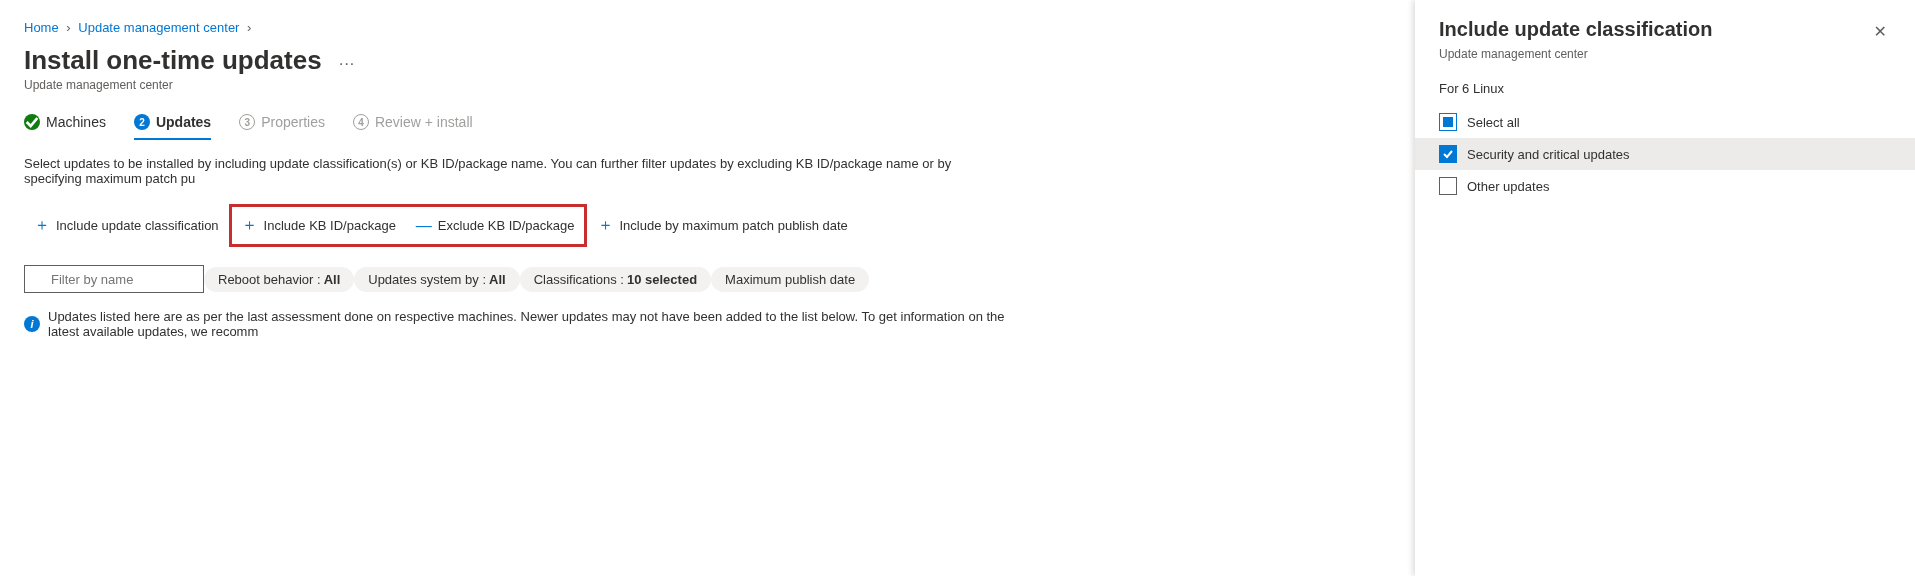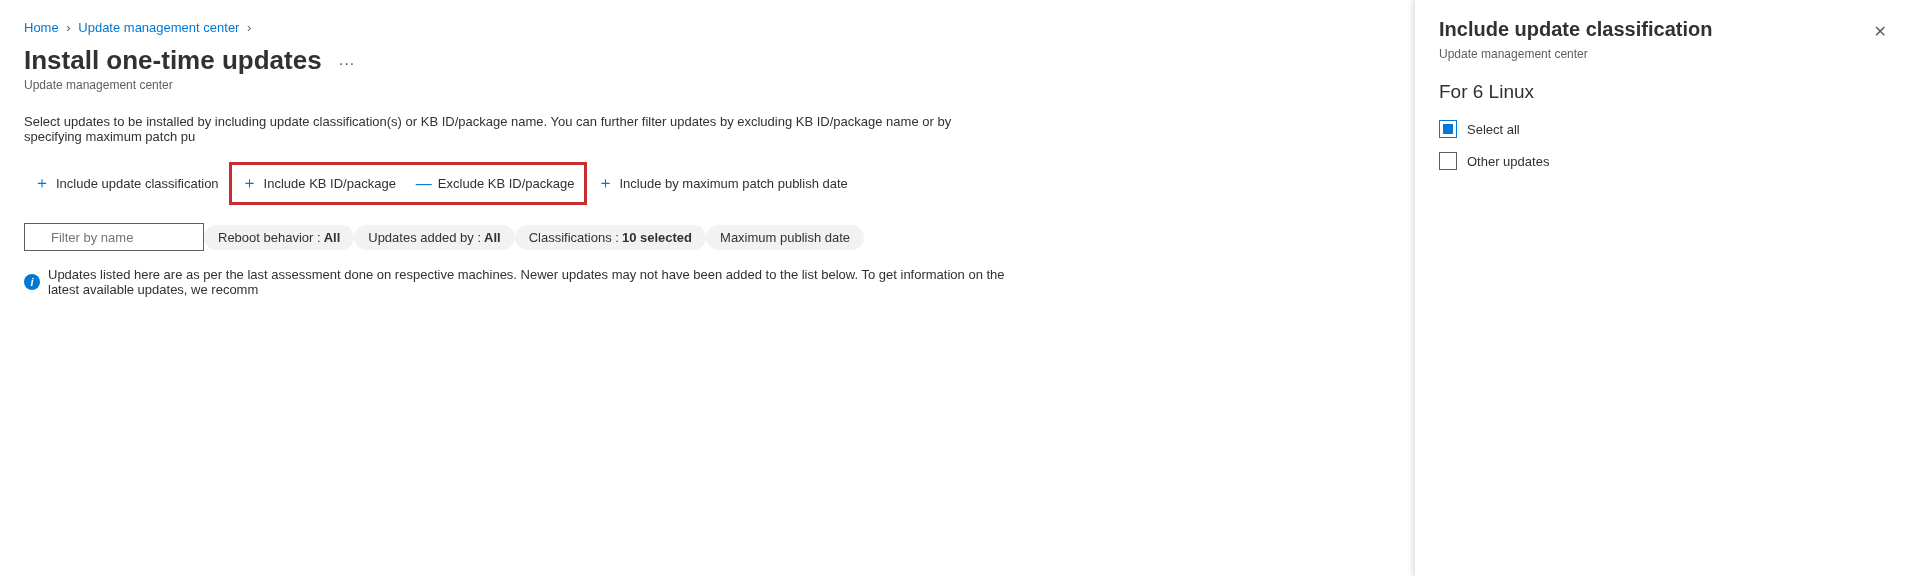--- a/index.html
+++ b/index.html
@@ -44,21 +44,21 @@
   .th5 { width: 190px; }
   .th6 { width: 60px; }
 
   .panel { position: absolute; top: 0; right: 0; width: 500px; height: 576px; background: #fff; box-shadow: -2px 0 6px rgba(0,0,0,0.15); padding: 18px 24px; }
   .panel-head { display: flex; justify-content: space-between; align-items: flex-start; margin-bottom: 2px; }
   .panel-title { font-size: 20px; font-weight: 600; }
   .close-x { font-size: 16px; color: #605e5c; cursor: pointer; padding: 4px; }
   .panel-sub { font-size: 12px; color: #605e5c; margin-bottom: 20px; }
   .panel-desc { font-size: 13px; margin-bottom: 14px; line-height: 1.4; }
   .panel-desc a { color: #0078d4; text-decoration: none; }
-  .linux-label { font-size: 19px; margin-bottom: 10px; }
+  .linux-label { font-size: 13px; margin-bottom: 10px; }
   .check-row { display: flex; align-items: center; gap: 10px; padding: 7px 24px; margin: 0 -24px; padding-left: 24px; font-size: 13px; cursor: pointer; }
   .check-row.selected { background: #edebe9; }
   .cb { width: 18px; height: 18px; border: 1px solid #605e5c; display: inline-flex; align-items: center; justify-content: center; flex-shrink: 0; background: #fff; }
   .cb.checked { background: #0078d4; border-color: #0078d4; color: #fff; }
   .cb.partial { background: #fff; border-color: #0078d4; }
   .cb.partial::after { content: ""; width: 10px; height: 10px; background: #0078d4; }
   .cb svg { width: 12px; height: 12px; }
 </style>
 </head>
 <body>
@@ -70,20 +70,42 @@
     <a href="#">Update management center</a>
     <span class="sep">›</span>
   </div>
 
   <div class="title-row">
     <h1 class="page-title">Install one-time updates</h1>
     <span class="more-dots">···</span>
   </div>
   <div class="subtitle">Update management center</div>
 
+  <div class="tabs">
+    <div class="tab done">
+      <span class="tab-icon check">
+        <svg viewBox="0 0 12 12" fill="none">
+            <path d="M2 6 L5 9 L10 3" stroke="#fff" stroke-width="2"></path>
+          </svg>
+      </span>
+      <span>Machines</span>
+    </div>
+    <div class="tab active">
+      <span class="tab-icon num-active">2</span>
+      <span>Updates</span>
+    </div>
+    <div class="tab future">
+      <span class="tab-icon num-future">3</span>
+      <span>Properties</span>
+    </div>
+    <div class="tab future">
+      <span class="tab-icon num-future">4</span>
+      <span>Review + install</span>
+    </div>
+  </div>
 
   <div class="desc">Select updates to be installed by including update classification(s) or KB ID/package name. You can further filter updates by excluding KB ID/package name or by specifying maximum patch pu</div>
 
   <div class="actions">
     <button class="action-btn">
       <span class="plus">＋</span>
       <span>Include update classification</span>
     </button>
     <div class="highlight-box">
       <button class="action-btn">
@@ -109,21 +131,21 @@
             <line x1="11" y1="11" x2="15" y2="15" stroke="#605e5c" stroke-width="1.2"></line>
           </svg>
       </span>
       <input class="filter-input" placeholder="Filter by name" style="">
     </div>
     <div class="pill">
       <span>Reboot behavior :</span>
       <span class="b">All</span>
     </div>
     <div class="pill">
-      <span>Updates added by :</span>
+      <span>Updates system by :</span>
       <span class="b">All</span>
     </div>
     <div class="pill">
       <span>Classifications :</span>
       <span class="b">10 selected</span>
     </div>
     <div class="pill">
       <span>Maximum publish date</span>
     </div>
   </div>
@@ -140,17 +162,25 @@
     <div class="panel-title">Include update classification</div>
     <div class="close-x">✕</div>
   </div>
   <div class="panel-sub">Update management center</div>
   <div class="linux-label">For 6 Linux</div>
 
   <div class="check-row">
     <span class="cb partial"></span>
     <span>Select all</span>
   </div>
+  <div class="check-row selected">
+    <span class="cb checked">
+      <svg viewBox="0 0 12 12">
+          <path d="M2 6 L5 9 L10 3" stroke="#fff" stroke-width="2" fill="none"></path>
+        </svg>
+    </span>
+    <span>Security and critical updates</span>
+  </div>
   <div class="check-row">
     <span class="cb"></span>
     <span>Other updates</span>
   </div>
 </div>
 
 </body></html>

